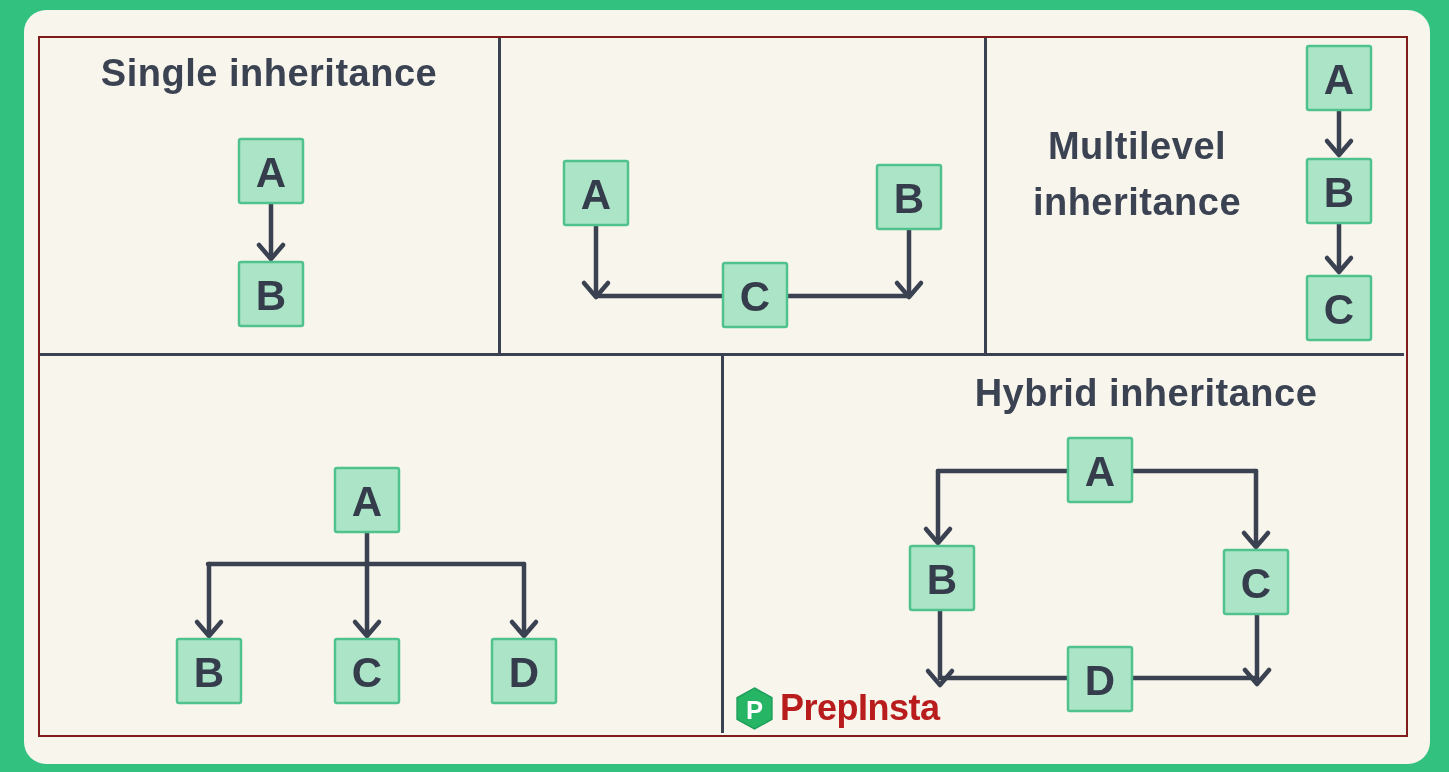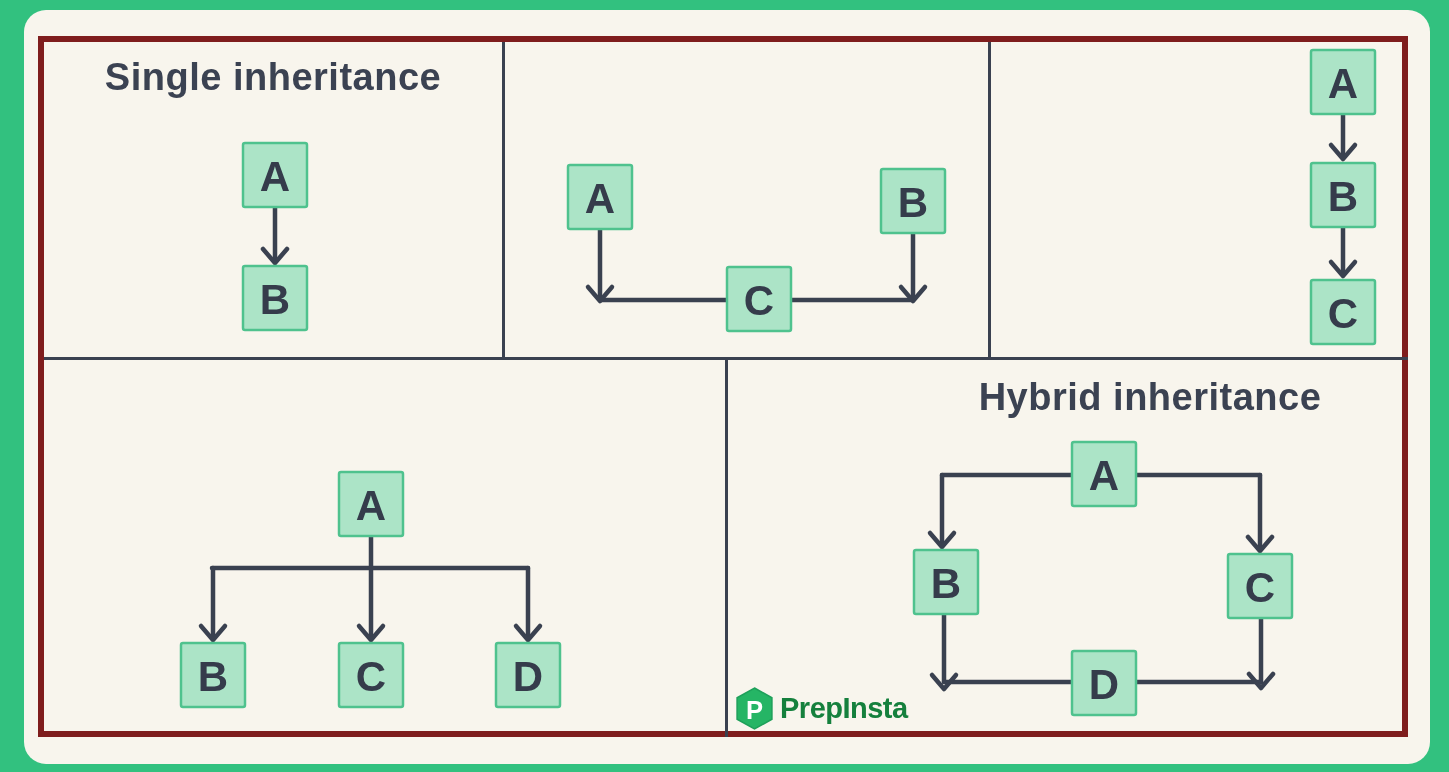--- a/index.html
+++ b/index.html
@@ -7,21 +7,21 @@
     width:1449px;height:772px;overflow:hidden;
     background:#32c17f;
     font-family:"Liberation Sans", sans-serif;
   }
   .card{
     position:absolute;left:24px;top:10px;width:1406px;height:754px;
     background:#f8f5ed;border-radius:22px;
   }
   .table{
     position:absolute;left:14px;top:26px;width:1370px;height:701px;
-    border:6px solid #7f1d1d;box-sizing:border-box;
+    border:2px solid #7f1d1d;box-sizing:border-box;
   }
   .divider{position:absolute;background:#3a4150;}
   .div-v1{left:458px;top:0;width:3px;height:315px;}
   .div-v2{left:944px;top:0;width:3px;height:315px;}
   .div-h1{left:0;top:315px;width:1364px;height:3px;}
   .div-v3{left:681px;top:318px;width:3px;height:377px;}
   .panel{position:absolute;}
   .panel-single{left:0;top:0;width:458px;height:315px;}
   .panel-multiple{left:461px;top:0;width:483px;height:315px;}
   .panel-multilevel{left:947px;top:0;width:417px;height:315px;}
@@ -39,21 +39,21 @@
   .edge{stroke:#3a4150;stroke-width:4.5;fill:none;stroke-linecap:round;stroke-linejoin:round;}
   .node-label{
     font-family:"Liberation Sans", sans-serif;font-weight:700;font-size:42px;
     fill:#353c4b;text-anchor:middle;dominant-baseline:central;
   }
   .logo{
     position:absolute;left:712px;top:676px;height:44px;
     display:flex;align-items:center;gap:7px;
   }
   .logo-text{
-    font-weight:700;font-size:29px;color:#15803d;letter-spacing:-0.5px;
+    font-weight:700;font-size:36px;color:#b91c1c;letter-spacing:-0.5px;
   }
 </style>
 </head>
 <body>
 
 <div class="card">
   <div class="table">
 
     <div class="divider div-v1"></div>
     <div class="divider div-v2"></div>
@@ -82,20 +82,21 @@
         <rect class="node" x="63" y="123" width="64" height="64" rx="2"></rect>
         <rect class="node" x="376" y="127" width="64" height="64" rx="2"></rect>
         <rect class="node" x="222" y="225" width="64" height="64" rx="2"></rect>
         <text class="node-label" x="95" y="156">A</text>
         <text class="node-label" x="408" y="160">B</text>
         <text class="node-label" x="254" y="258">C</text>
       </svg>
     </div>
 
     <div class="panel panel-multilevel">
+      <div class="panel-title title-multilevel">Multilevel inheritance</div>
       <svg class="diagram" width="417" height="315" viewBox="0 0 417 315">
         <line class="edge" x1="352" y1="72" x2="352" y2="113"></line>
         <polyline class="edge" points="340,103 352,117 364,103"></polyline>
         <line class="edge" x1="352" y1="185" x2="352" y2="230"></line>
         <polyline class="edge" points="340,220 352,234 364,220"></polyline>
         <rect class="node" x="320" y="8" width="64" height="64" rx="2"></rect>
         <rect class="node" x="320" y="121" width="64" height="64" rx="2"></rect>
         <rect class="node" x="320" y="238" width="64" height="64" rx="2"></rect>
         <text class="node-label" x="352" y="41">A</text>
         <text class="node-label" x="352" y="154">B</text>

